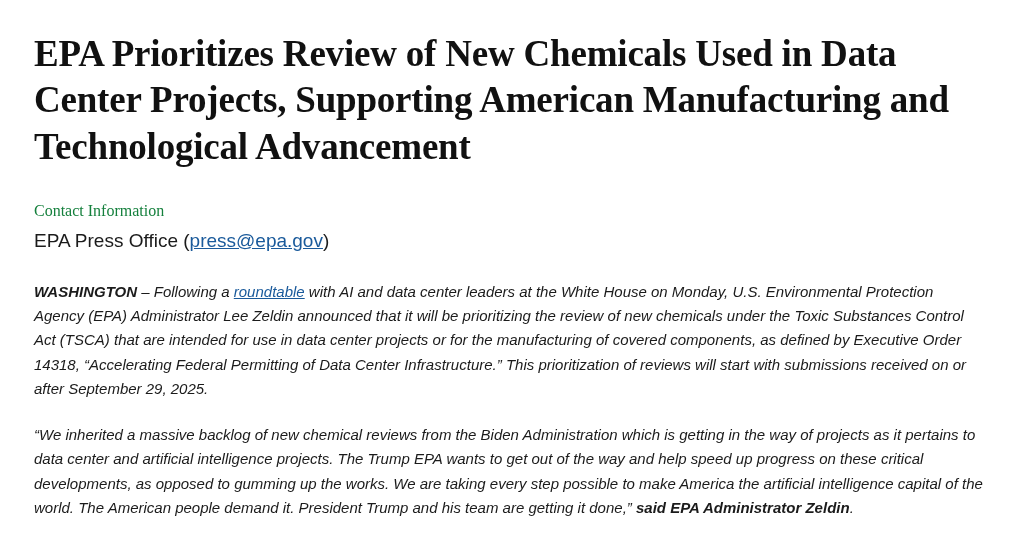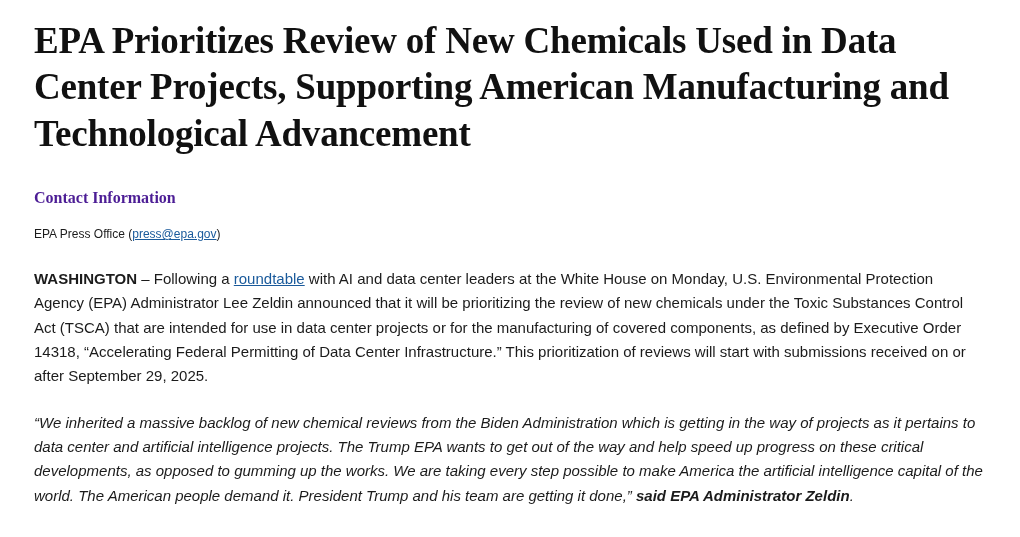--- a/index.html
+++ b/index.html
@@ -19,50 +19,51 @@
     box-sizing: border-box;
     width: 1020px;
   }
   .headline {
     font-family: "Liberation Serif", serif;
     font-weight: bold;
     font-size: 37px;
     line-height: 1.25;
     letter-spacing: -0.2px;
     color: #111111;
-    margin: 0 0 30px 0;
+    margin: 13px 0 30px 0;
   }
   .date {
     font-size: 15px;
     line-height: 1.5;
     color: #1b1b1b;
     margin: 0 0 22px 0;
   }
   .contact-heading {
     font-family: "Liberation Serif", serif;
-    font-weight: bold;
+    font-weight: normal;
     font-size: 16px;
     line-height: 1.4;
-    color: #4c1d95;
-    margin: 0 0 16px 0;
+    color: #15803d;
+    margin: 0 0 5px 0;
   }
   .contact-line {
-    font-size: 12px;
+    font-size: 19px;
     line-height: 1.5;
     margin: 4px 0 24px 0;
   }
   a.link {
     color: #1a5a9b;
     text-decoration: underline;
   }
   .body-para {
     font-size: 15px;
     line-height: 1.62;
     margin: 0 0 22px 0;
     color: #1b1b1b;
+    font-style: italic;
   }
   .body-para .lead {
     font-weight: bold;
   }
   .quote-para {
     font-size: 15px;
     line-height: 1.62;
     font-style: italic;
     color: #1b1b1b;
     margin: 0;

